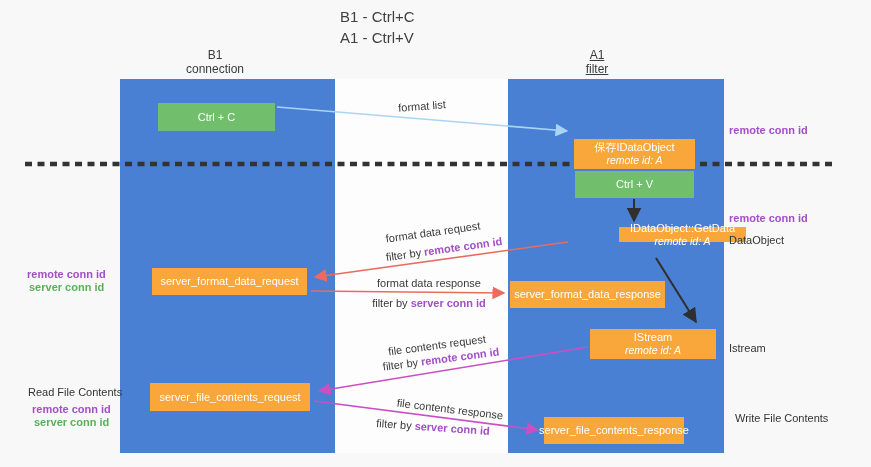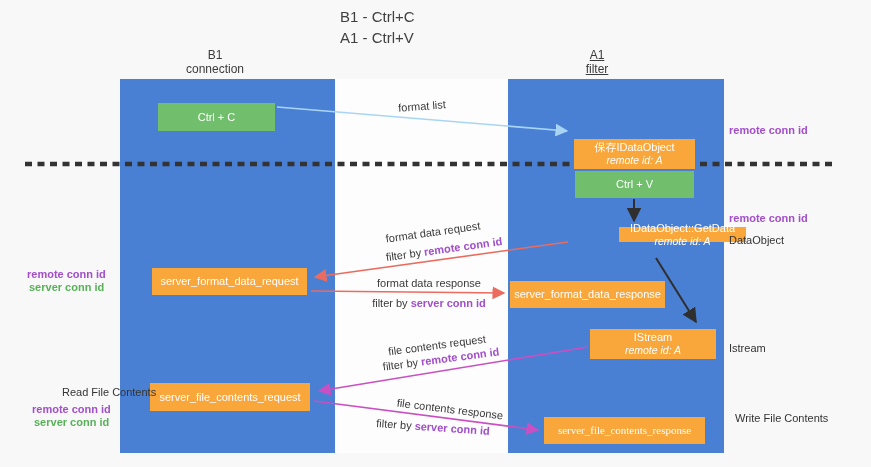--- a/index.html
+++ b/index.html
@@ -128,21 +128,21 @@
 
   <div class="node orange" style="left:590px;top:329px;width:126px;height:30px;">
     <span class="l1">IStream</span>
     <span class="l2">remote id: A</span>
   </div>
 
   <div class="node orange" style="left:150px;top:383px;width:160px;height:28px;">
     <span>server_file_contents_request</span>
   </div>
 
-  <div class="node orange" style="left:544px;top:417px;width:161px;height:27px;font-family:Liberation Serif, serif;">
+  <div class="node orange" style="left:544px;top:417px;width:140px;height:27px;">
     <span>server_file_contents_response</span>
   </div>
 
   <div class="edge-label" style="left:422px;top:106px;transform:translate(-50%,-50%) rotate(-4.5deg);">format list</div>
 
   <div class="edge-label" style="left:433px;top:232px;transform:translate(-50%,-50%) rotate(-8deg);">format data request</div>
   <div class="edge-label" style="left:444px;top:249px;transform:translate(-50%,-50%) rotate(-8deg);">
     <span class="pfx">filter by</span><span class="key-purple">remote conn id</span>
   </div>
 
@@ -162,17 +162,17 @@
   </div>
 
   <div class="side-label purple" style="left:729px;top:124px;">remote conn id</div>
   <div class="side-label purple" style="left:729px;top:212px;">remote conn id</div>
   <div class="side-label" style="left:729px;top:234px;">DataObject</div>
   <div class="side-label" style="left:729px;top:342px;">Istream</div>
   <div class="side-label" style="left:735px;top:412px;">Write File Contents</div>
 
   <div class="side-label purple" style="left:27px;top:268px;">remote conn id</div>
   <div class="side-label green" style="left:29px;top:281px;">server conn id</div>
-  <div class="side-label" style="left:28px;top:386px;margin-left:34px;">Read File Contents</div>
+  <div class="side-label" style="left:28px;top:386px;">Read File Contents</div>
   <div class="side-label purple" style="left:32px;top:403px;">remote conn id</div>
   <div class="side-label green" style="left:34px;top:416px;">server conn id</div>
 
 </div>
 
 </body></html>

